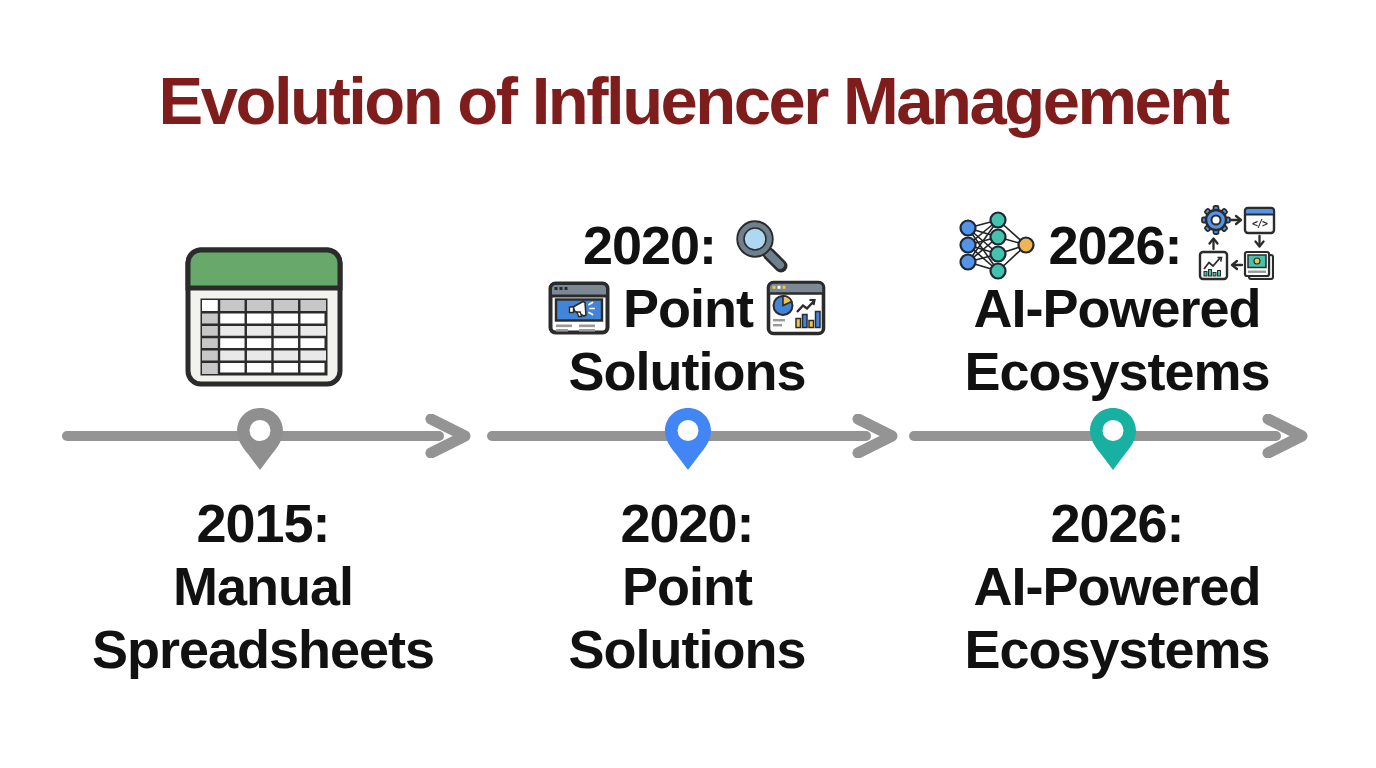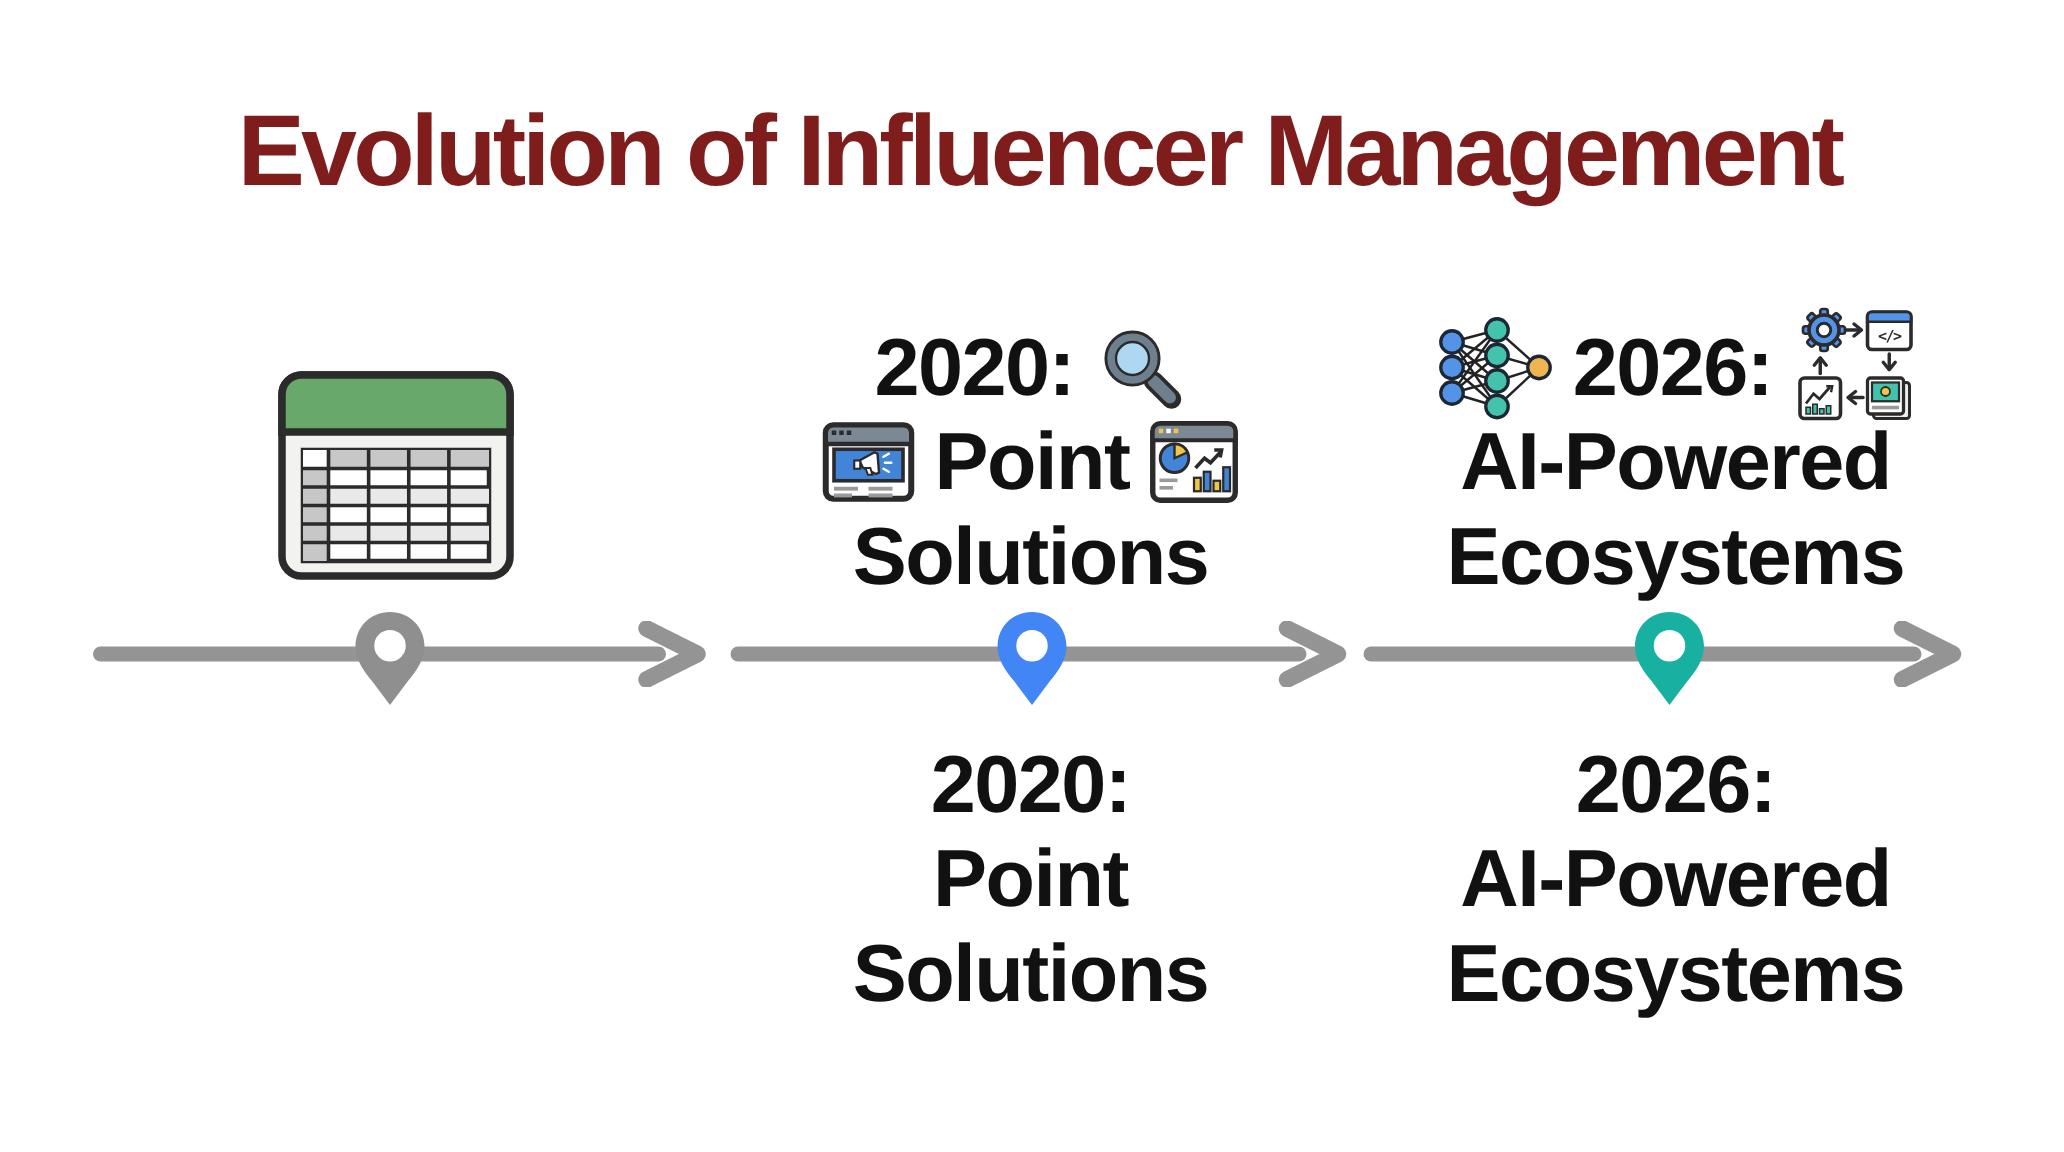--- a/index.html
+++ b/index.html
@@ -259,20 +259,25 @@
       <circle cx="26" cy="24.5" r="10.5" fill="#ffffff"></circle>
     </svg>
   </div>
   <div class="pin pin-3">
     <svg width="52" height="68" viewBox="0 0 52 68">
       <path d="M26 2 C13 2 3 12 3 25 c0 9 6 17 11 23 l12 16 12 -16 c5 -6 11 -14 11 -23 C49 12 39 2 26 2 z" fill="#18b1a1"></path>
       <circle cx="26" cy="24.5" r="10.5" fill="#ffffff"></circle>
     </svg>
   </div>
 
+  <div class="label label-1">
+    <div>2015:</div>
+    <div>Manual</div>
+    <div>Spreadsheets</div>
+  </div>
   <div class="label label-2">
     <div>2020:</div>
     <div>Point</div>
     <div>Solutions</div>
   </div>
   <div class="label label-3">
     <div>2026:</div>
     <div>AI-Powered</div>
     <div>Ecosystems</div>
   </div>

